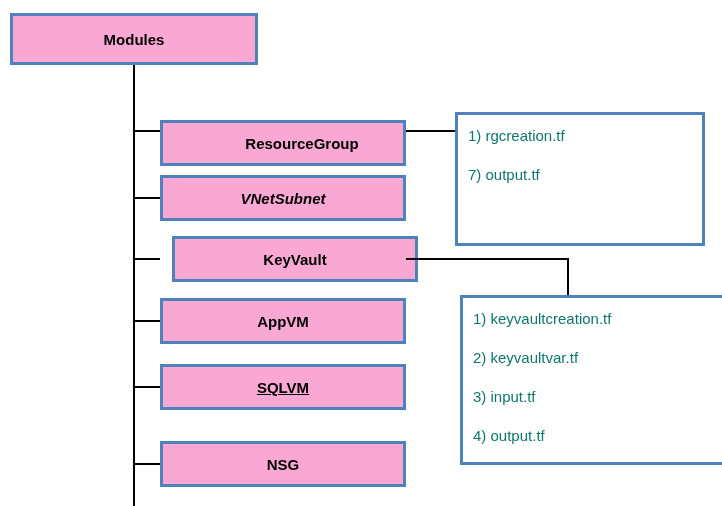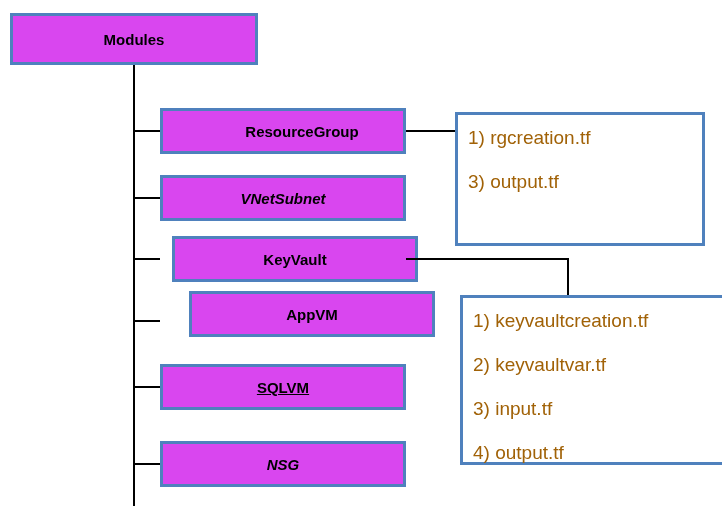--- a/index.html
+++ b/index.html
@@ -11,21 +11,21 @@
   .canvas {
     position: relative;
     width: 722px;
     height: 506px;
     background: #ffffff;
     overflow: hidden;
   }
   .node {
     position: absolute;
     border: 3px solid #4f81bd;
-    background: #d946ef;
+    background: #f9a8d4;
     display: flex;
     align-items: center;
     justify-content: center;
     box-sizing: border-box;
   }
   .node .label {
     font-size: 15px;
     font-weight: bold;
     color: #000000;
     text-align: center;
@@ -39,23 +39,23 @@
     width: 246px; height: 46px;
   }
   .detail-box {
     position: absolute;
     border: 3px solid #4f81bd;
     background: #ffffff;
     box-sizing: border-box;
     padding: 12px 0 0 10px;
   }
   .detail-box .item {
-    font-size: 19px;
+    font-size: 15px;
     font-weight: normal;
-    color: #a16207;
+    color: #0f766e;
     margin-bottom: 22px;
     white-space: nowrap;
   }
   .connector {
     position: absolute;
     background: #000000;
   }
   .h-line { height: 2px; }
   .v-line { width: 2px; }
 </style>
@@ -70,44 +70,44 @@
 
   <div class="connector v-line" style="left:133px; top:65px; height:441px;"></div>
 
   <div class="connector h-line" style="left:133px; top:130px; width:27px;"></div>
   <div class="connector h-line" style="left:133px; top:197px; width:27px;"></div>
   <div class="connector h-line" style="left:133px; top:258px; width:27px;"></div>
   <div class="connector h-line" style="left:133px; top:320px; width:27px;"></div>
   <div class="connector h-line" style="left:133px; top:386px; width:27px;"></div>
   <div class="connector h-line" style="left:133px; top:463px; width:27px;"></div>
 
-  <div class="node child-node" style="top:108px;padding-left:38px;">
+  <div class="node child-node" style="top:120px;padding-left:38px;">
     <span class="label">ResourceGroup</span>
   </div>
   <div class="node child-node" style="top:175px;font-style:italic;">
     <span class="label">VNetSubnet</span>
   </div>
   <div class="node child-node" style="top:236px;margin-left:12px;">
     <span class="label">KeyVault</span>
   </div>
-  <div class="node child-node" style="top:291px;margin-left:29px;">
+  <div class="node child-node" style="top:298px;">
     <span class="label">AppVM</span>
   </div>
   <div class="node child-node" style="top:364px;text-decoration:underline;">
     <span class="label">SQLVM</span>
   </div>
-  <div class="node child-node" style="top:441px;font-style:italic;">
+  <div class="node child-node" style="top:441px;">
     <span class="label">NSG</span>
   </div>
 
   <div class="connector h-line" style="left:406px; top:130px; width:49px;"></div>
 
   <div class="detail-box" style="left:455px; top:112px; width:250px; height:134px;">
     <div class="item">1) rgcreation.tf</div>
-    <div class="item">3) output.tf</div>
+    <div class="item">7) output.tf</div>
   </div>
 
   <div class="connector h-line" style="left:406px; top:258px; width:163px;"></div>
   <div class="connector v-line" style="left:567px; top:258px; height:37px;"></div>
 
   <div class="detail-box" style="left:460px; top:295px; width:278px; height:170px;">
     <div class="item">1) keyvaultcreation.tf</div>
     <div class="item">2) keyvaultvar.tf</div>
     <div class="item">3) input.tf</div>
     <div class="item">4) output.tf</div>

